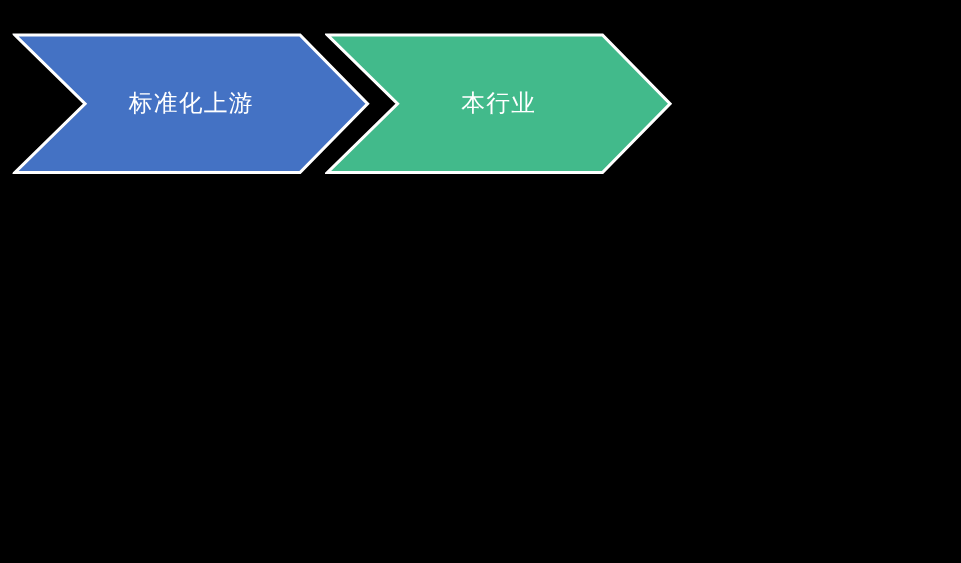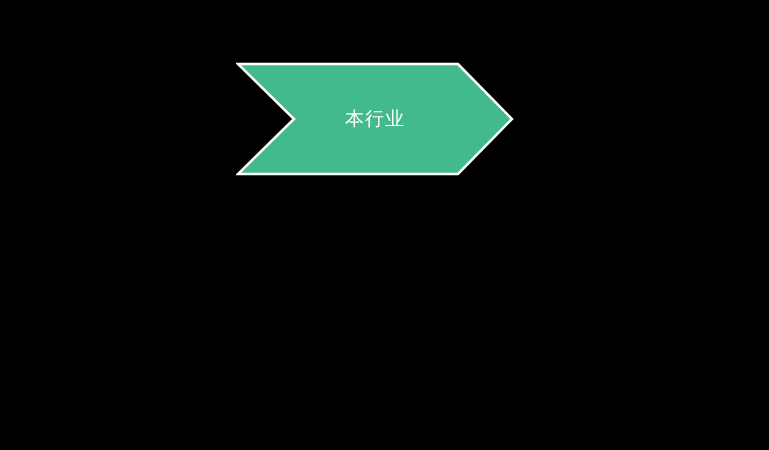--- a/index.html
+++ b/index.html
@@ -39,28 +39,34 @@
     align-items: center;
     justify-content: center;
     color: #ffffff;
     font-size: 19px;
     font-weight: 400;
     letter-spacing: 1px;
     white-space: nowrap;
     pointer-events: none;
   }
   #chev1 { left: 10px;  width: 286px; }
-  #chev2 { left: 236px; width: 278px; margin-top: 36px; }
+  #chev2 { left: 260px; width: 278px; }
   #chev3 { left: 495px; width: 270px; }
 </style>
 </head>
 <body>
 
 <div class="diagram">
 
+  <div class="chevron" id="chev1">
+    <svg width="286" height="114" viewBox="0 0 286 114">
+      <polygon points="2,2 230,2 284,57 230,112 2,112 58,57" stroke="#FFFFFF" stroke-width="2.5" stroke-linejoin="miter" fill="#4472C4"></polygon>
+    </svg>
+    <div class="label">标准化上游</div>
+  </div>
 
   <div class="chevron" id="chev2">
     <svg width="278" height="114" viewBox="0 0 278 114">
       <polygon points="2,2 222,2 276,57 222,112 2,112 58,57" stroke="#FFFFFF" stroke-width="2.5" stroke-linejoin="miter" fill="#42BA8B"></polygon>
     </svg>
     <div class="label">本行业</div>
   </div>
 
 
 </div>

